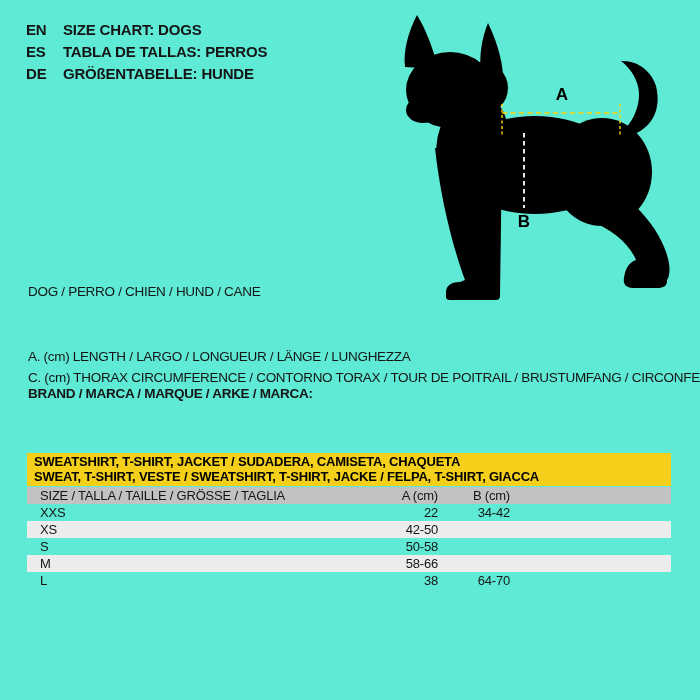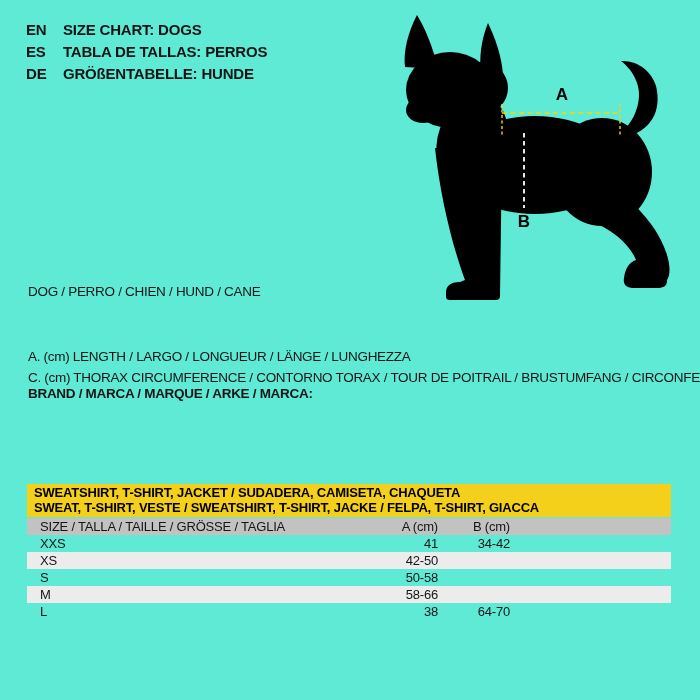--- a/index.html
+++ b/index.html
@@ -21,21 +21,21 @@
   .measure-b{left:124px;top:203px;}
   
   .text-line{position:absolute;left:28px;font-size:13.5px;letter-spacing:-0.3px;
     line-height:16px;white-space:nowrap;}
   .animal-line{top:284px;}
   .legend{position:absolute;left:28px;top:346px;font-size:13.5px;
     letter-spacing:-0.3px;line-height:21px;white-space:nowrap;}
   .brand-line{top:386px;font-weight:bold;}
   
   .size-table{position:absolute;left:27px;top:453px;width:644px;
-    font-size:13px;letter-spacing:-0.2px;margin-top:31px;}
+    font-size:13px;letter-spacing:-0.2px;}
   .banner{padding:1px 0 2px 7px;font-weight:700;line-height:15px;color:#000;}
   .banner-line{white-space:nowrap;}
   .thead,.trow{display:grid;grid-template-columns:262px 143px 72px 1fr;
     height:17px;align-items:center;padding-left:6px;}
   .thead{margin-top:1px;}
   .td{overflow:hidden;white-space:nowrap;}
   .td.size{padding-left:7px;}
   .td.center{text-align:right;}
 </style>
 </head>
@@ -114,21 +114,21 @@
       <div class="banner-line">SWEAT, T-SHIRT, VESTE / SWEATSHIRT, T-SHIRT, JACKE / FELPA, T-SHIRT, GIACCA</div>
     </div>
     <div class="thead" style="background:#c2c2c2">
       <div class="td size">SIZE / TALLA / TAILLE / GRÖSSE / TAGLIA</div>
       <div class="td center">A (cm)</div>
       <div class="td center">B (cm)</div>
       <div class="td"></div>
     </div>
     <div class="trow">
       <div class="td size">XXS</div>
-      <div class="td center">41</div>
+      <div class="td center">22</div>
       <div class="td center">34-42</div>
       <div class="td"></div>
     </div>
     <div class="trow" style="background:#ececec">
       <div class="td size">XS</div>
       <div class="td center">42-50</div>
       <div class="td"></div>
     </div>
     <div class="trow">
       <div class="td size">S</div>

